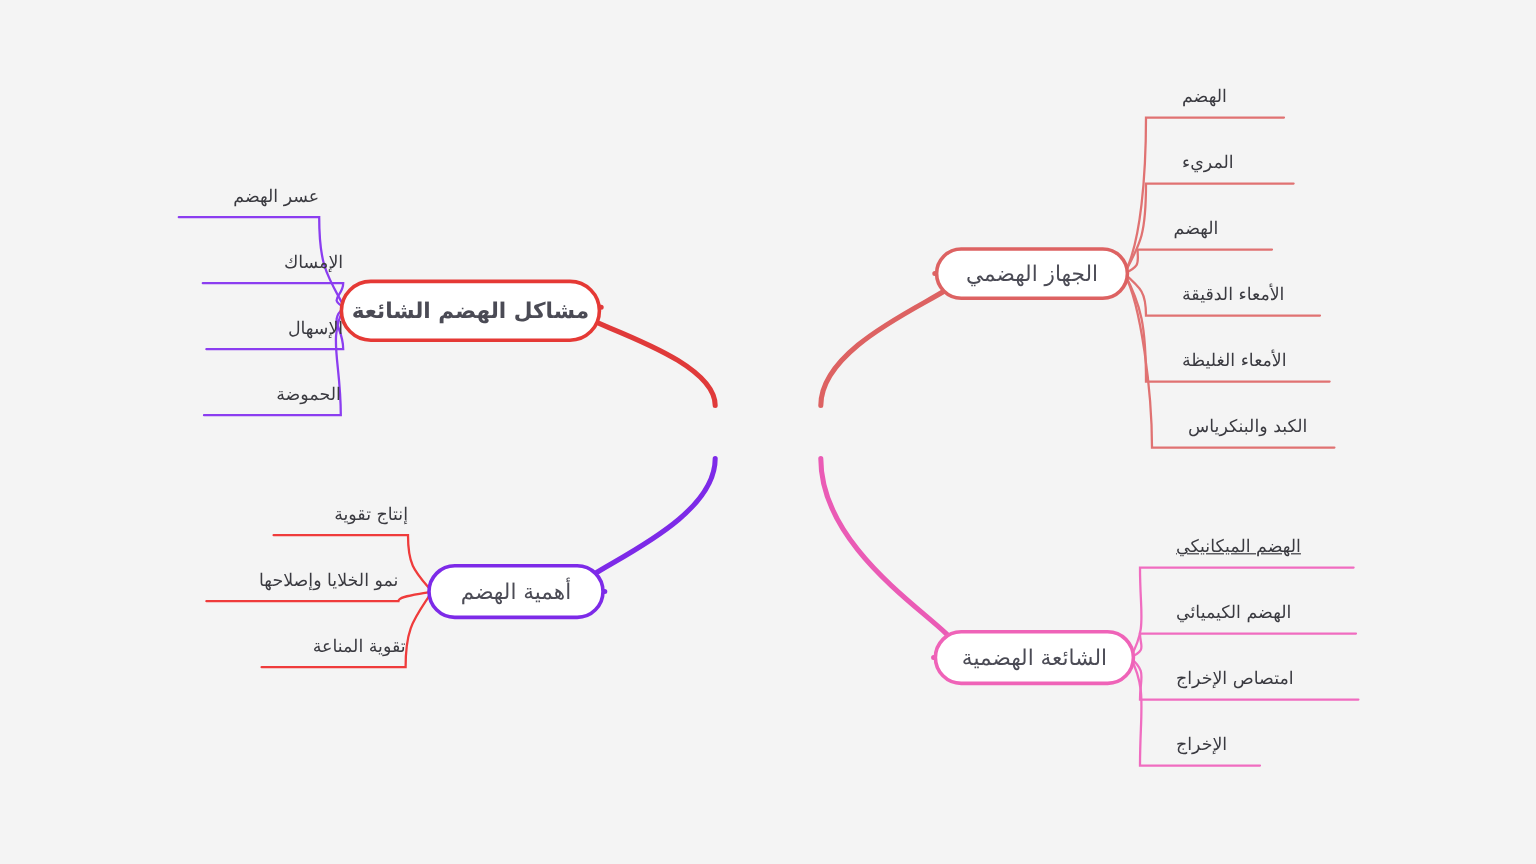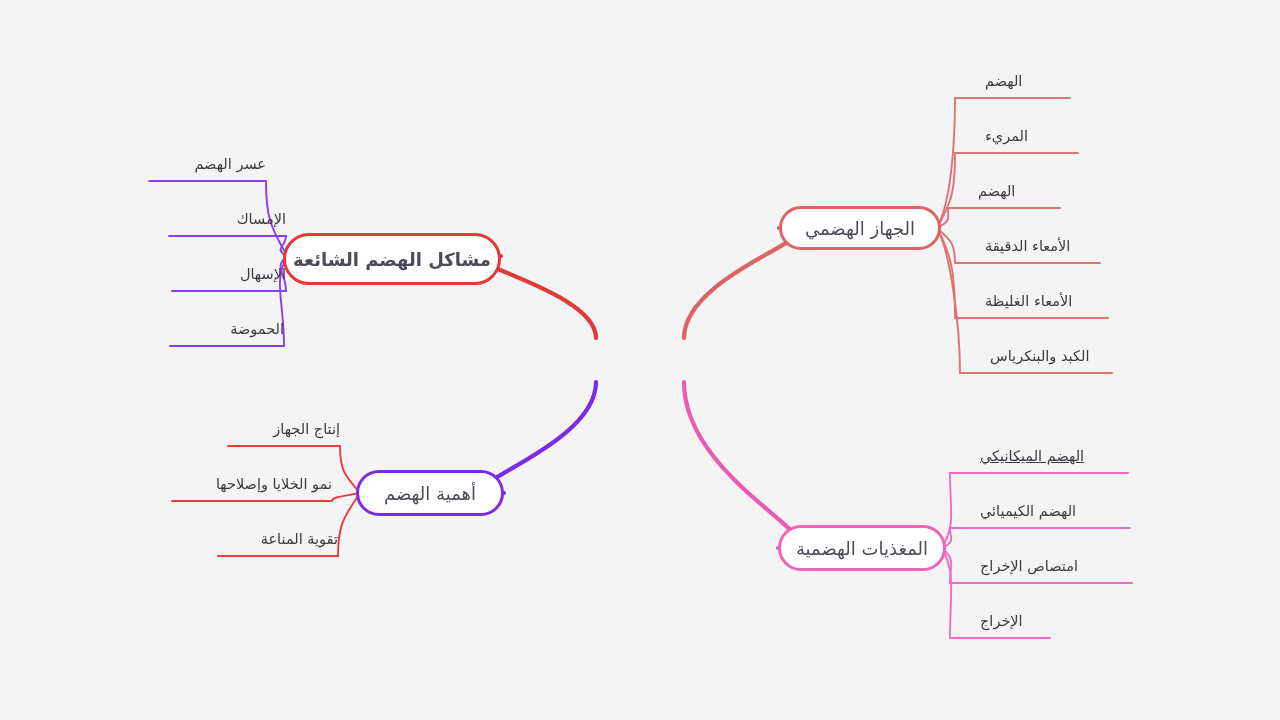--- a/index.html
+++ b/index.html
@@ -109,28 +109,28 @@
       <div class="branch-node" style="left: 779px; top: 206px; width: 162px; height: 44px; border-color: rgb(221, 98, 98);">
         <span>الجهاز الهضمي</span>
       </div>
       <div class="leaf-label align-left" style="top: 157px; left: 163px; width: 103px; text-align: right;">عسر الهضم</div>
       <div class="leaf-label align-left" style="top: 212px; left: 183px; width: 103px; text-align: right;">الإمساك</div>
       <div class="leaf-label align-left" style="top: 267px; left: 186px; width: 100px; text-align: right;">الإسهال</div>
       <div class="leaf-label align-left" style="top: 322px; left: 184px; width: 100px; text-align: right;">الحموضة</div>
       <div class="branch-node" style="left: 283px; top: 233px; width: 218px; height: 52px; border-color: rgb(229, 57, 53); font-weight: bold;">
         <span>مشاكل الهضم الشائعة</span>
       </div>
-      <div class="leaf-label align-left" style="top: 422px; left: 242px; width: 98px; text-align: right;">إنتاج الجهاز</div>
+      <div class="leaf-label align-left" style="top: 422px; left: 242px; width: 98px; text-align: right;">إنتاج تقوية</div>
       <div class="leaf-label align-left" style="top: 477px; left: 186px; width: 146px; text-align: right;">نمو الخلايا وإصلاحها</div>
       <div class="leaf-label align-left" style="top: 532px; left: 232px; width: 106px; text-align: right;">تقوية المناعة</div>
       <div class="branch-node" style="left: 356px; top: 470px; width: 148px; height: 46px; border-color: rgb(125, 42, 232);">
         <span>أهمية الهضم</span>
       </div>
       <div class="leaf-label align-right" style="top: 449px; left: 980px; text-decoration: underline;">الهضم الميكانيكي</div>
       <div class="leaf-label align-right" style="top: 504px; left: 980px;">الهضم الكيميائي</div>
       <div class="leaf-label align-right" style="top: 559px; left: 980px;">امتصاص الإخراج</div>
       <div class="leaf-label align-right" style="top: 614px; left: 980px;">الإخراج</div>
       <div class="branch-node" style="left: 778px; top: 525px; width: 168px; height: 46px; border-color: rgb(239, 99, 184);">
-        <span>المغذيات الهضمية</span>
+        <span>الشائعة الهضمية</span>
       </div>
     </div>
 
 </div>
 
 </body></html>

